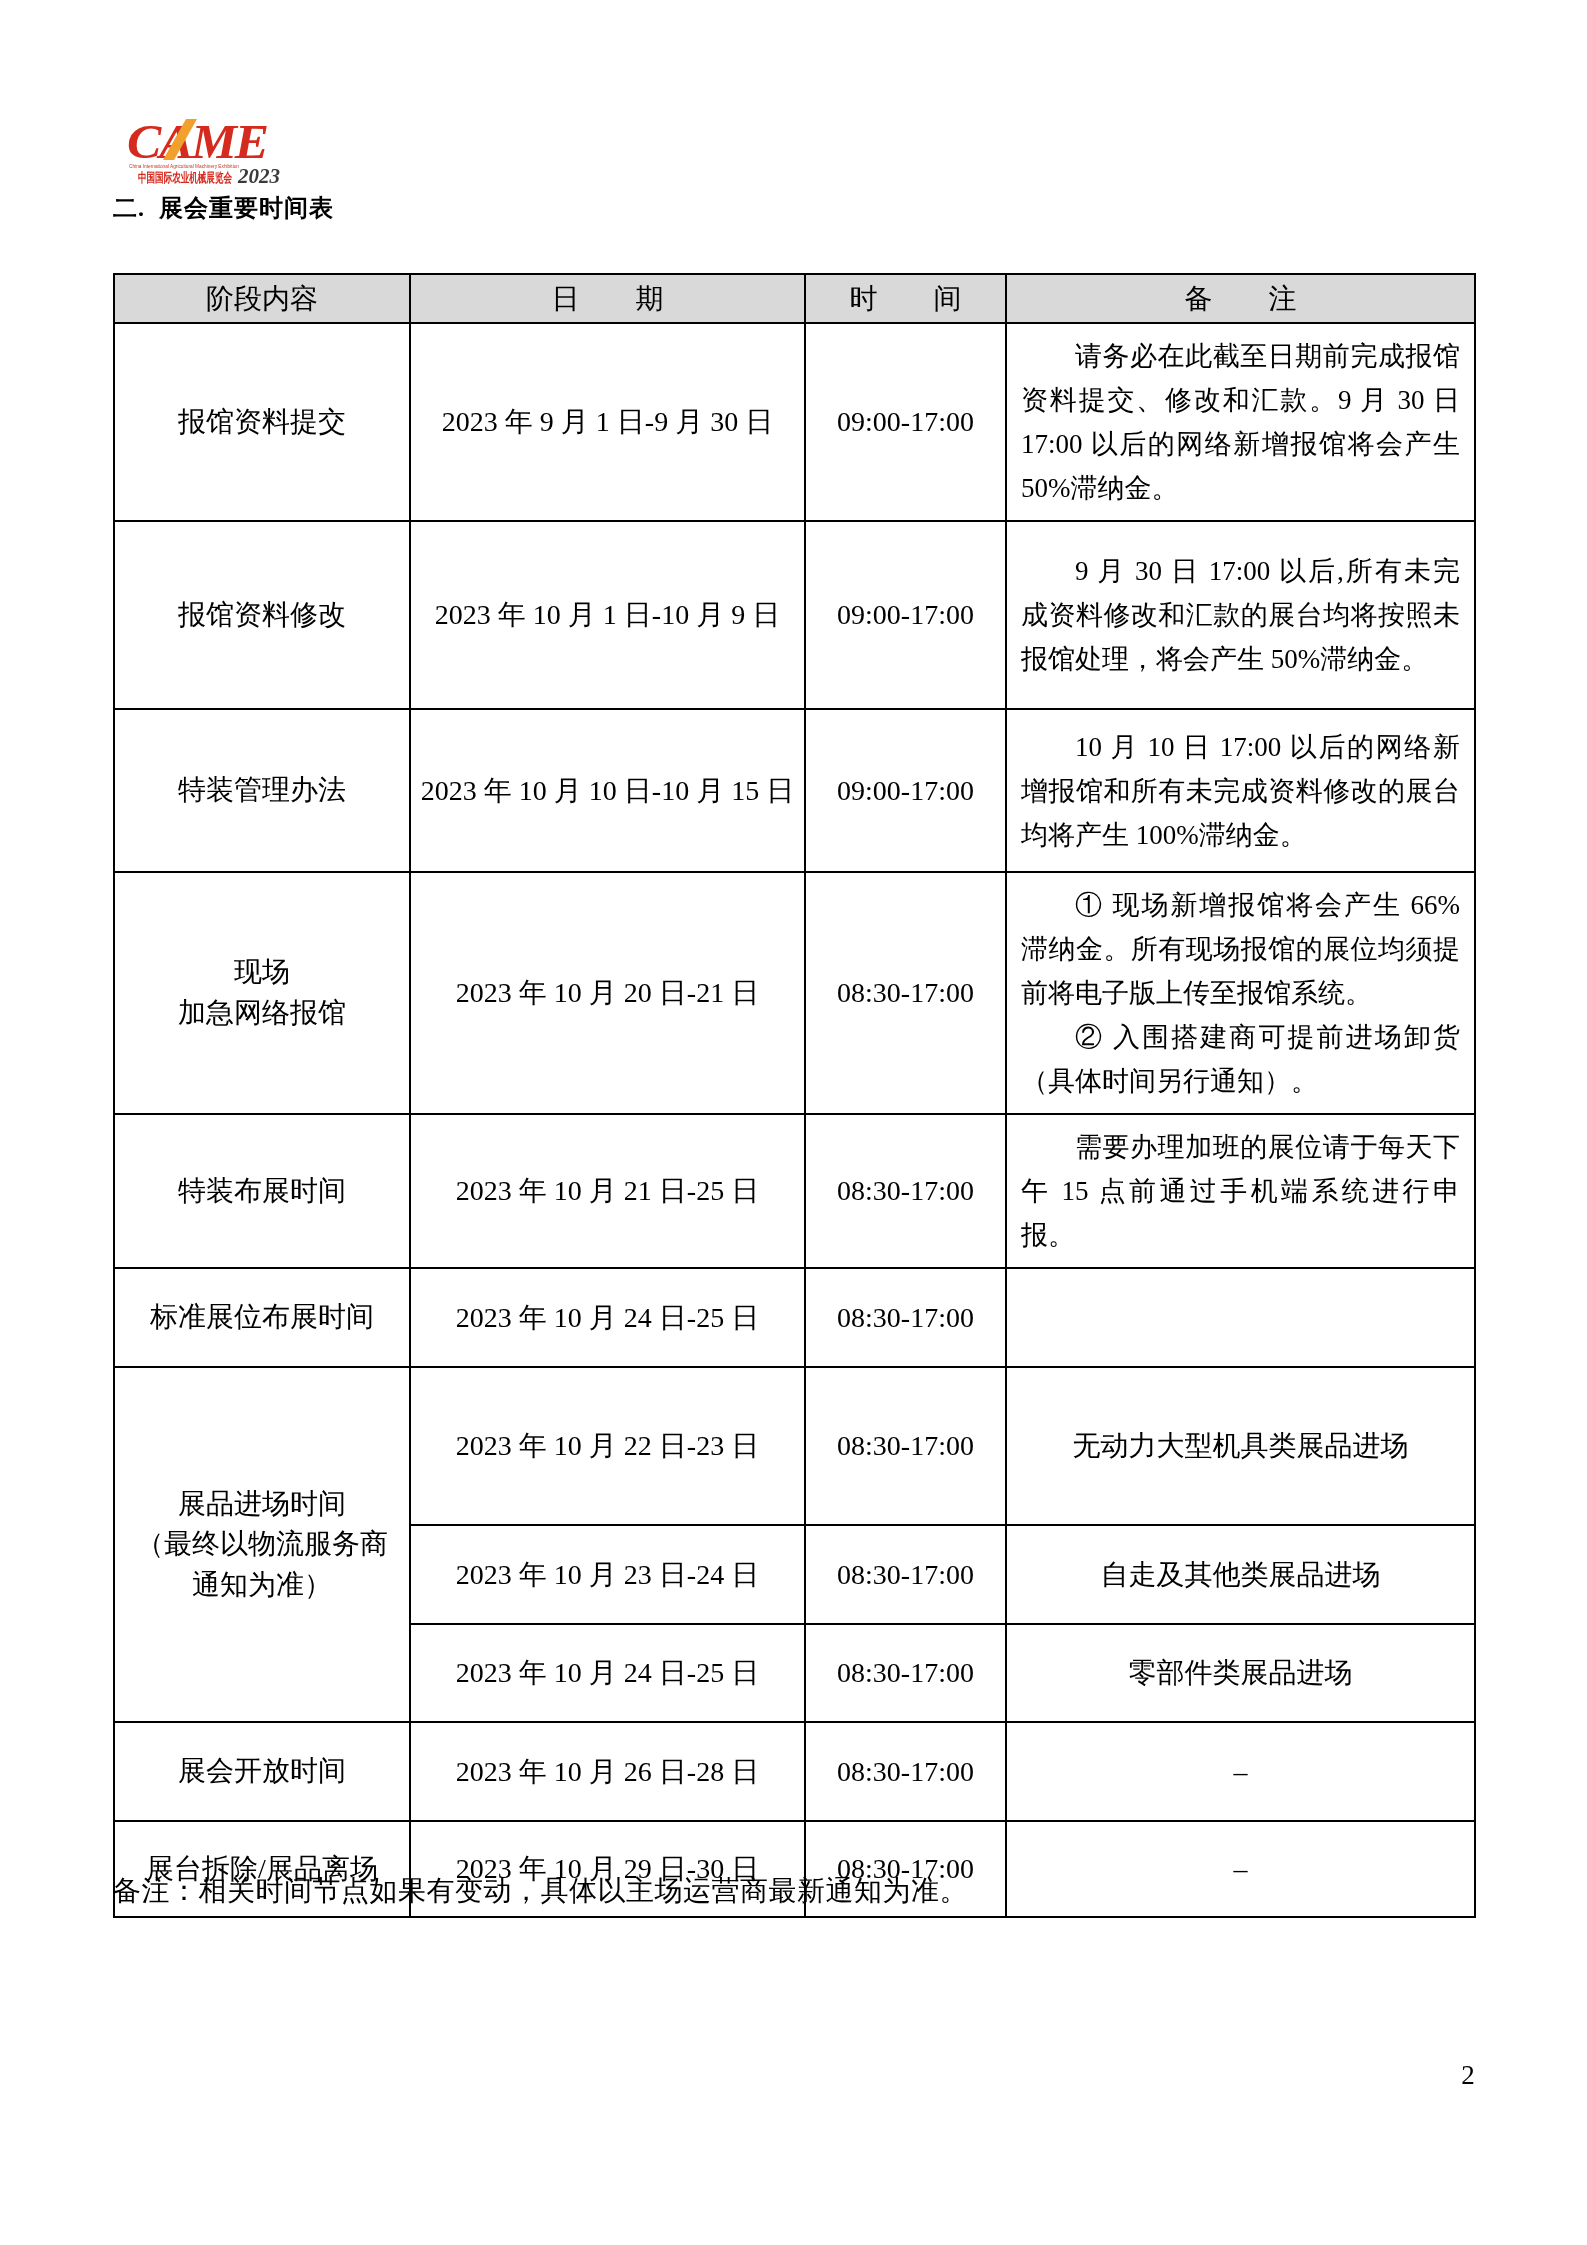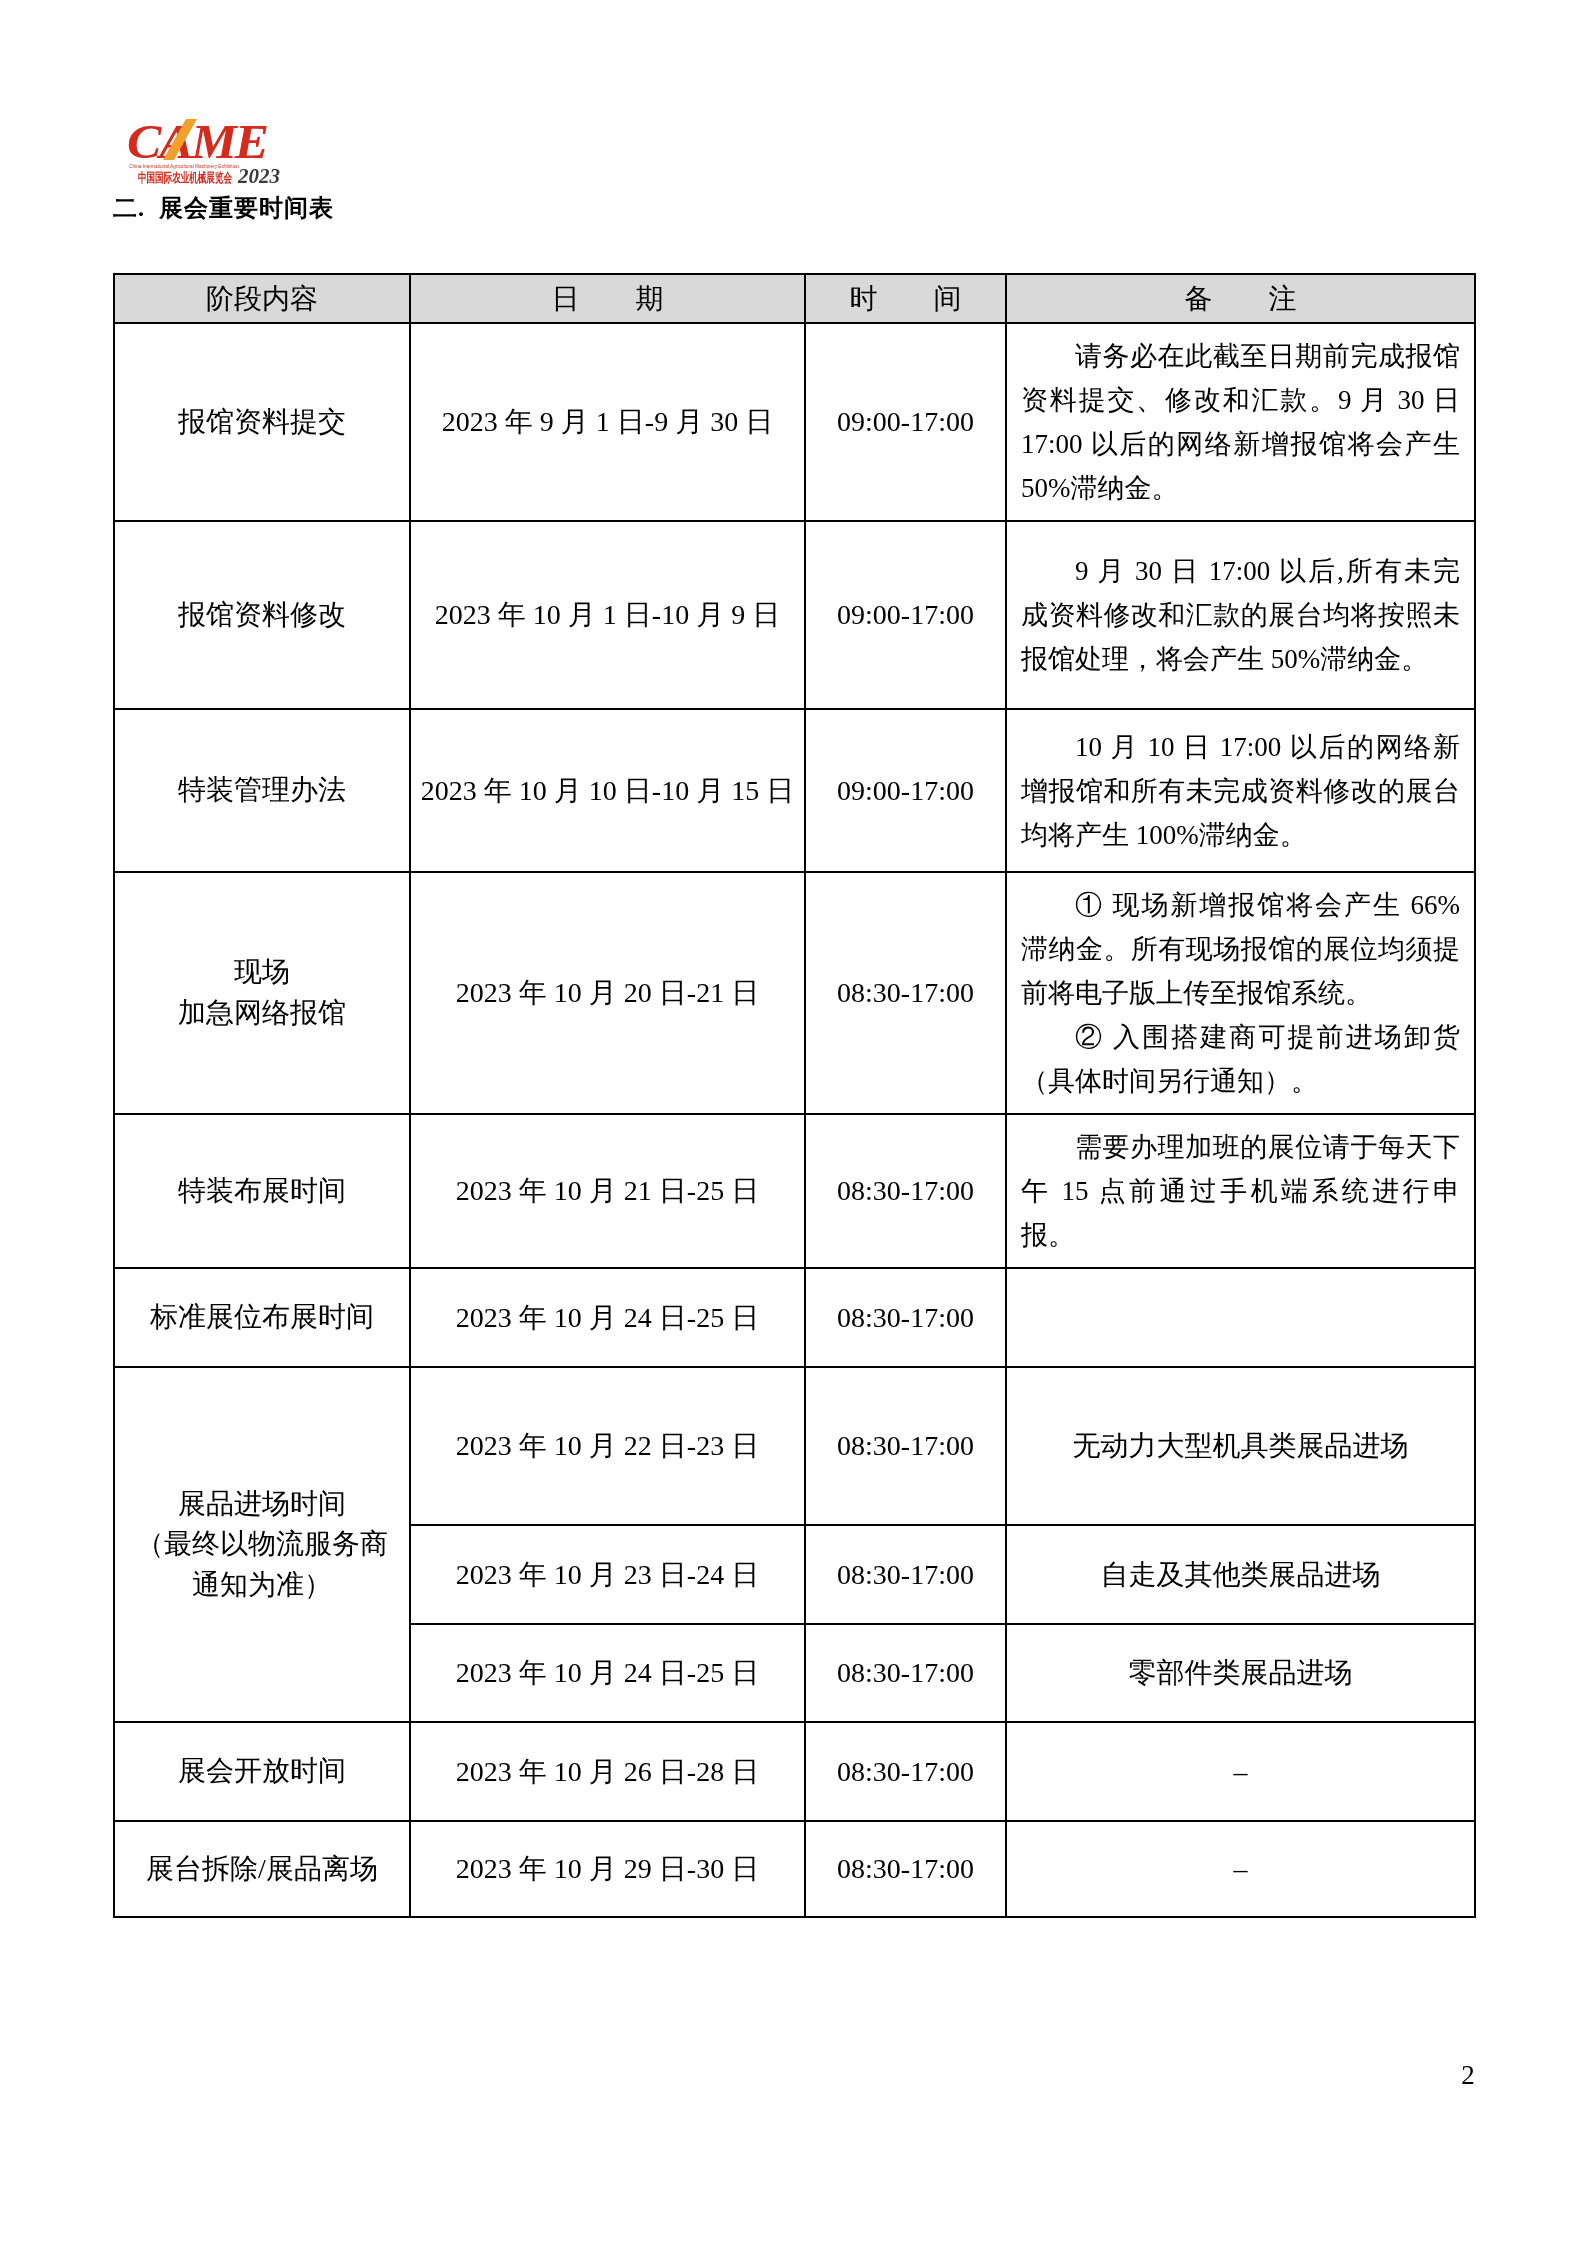--- a/index.html
+++ b/index.html
@@ -198,16 +198,17 @@
       <td class="cell-stage">展台拆除/展品离场</td>
       <td class="cell-date">2023 年 10 月 29 日-30 日</td>
       <td class="cell-time">08:30-17:00</td>
       <td class="cell-remark">
             <div class="remark-center">–</div>
           </td>
     </tr>
   </tbody>
     </table>
 
+  <div class="footnote">备注：相关时间节点如果有变动，具体以主场运营商最新通知为准。</div>
 
   <div class="page-number">2</div>
 
 </div>
 
 </body></html>

